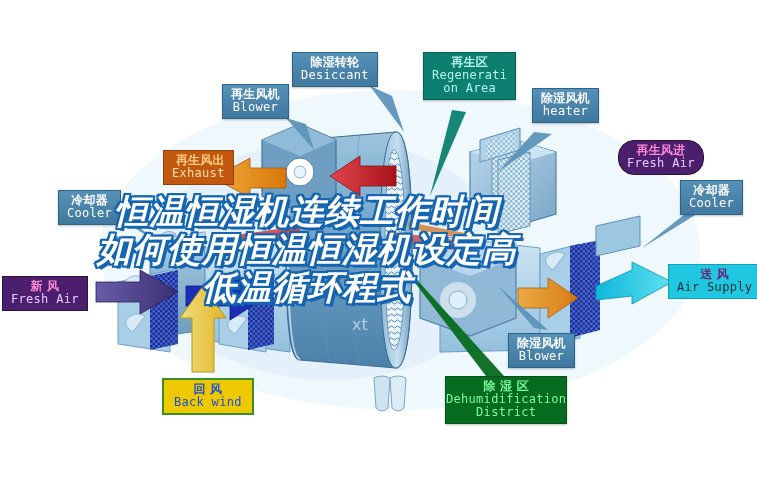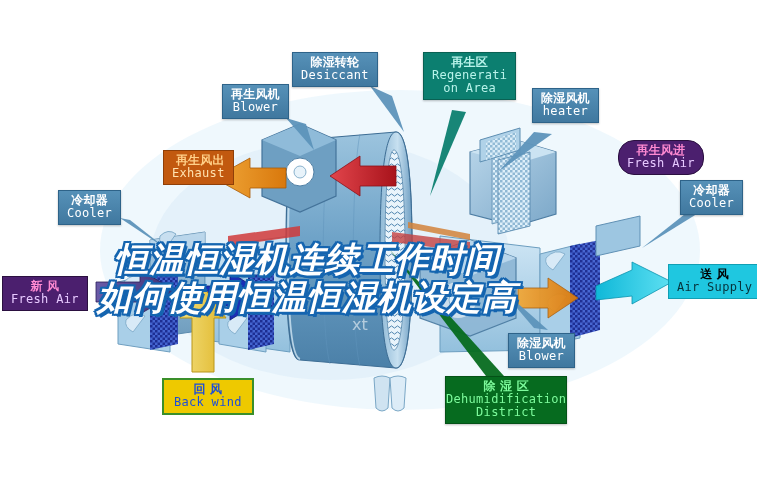--- a/index.html
+++ b/index.html
@@ -95,32 +95,31 @@
     color: #1d4ed8;
     padding: 3px 10px 4px;
   }
   
   .lab-cyan {
     background: #1fc7e0;
     border: 1px solid #119fb4;
     color: #06323a;
     padding: 3px 8px 4px;
   }
-  .lab-cyan .cn { color:#000000; }
+  .lab-cyan .cn { color:#701a75; }
 
   
   #headline {
     position: absolute;
     left: 0;
     top: 192px;
     width: 614px;
     z-index: 80;
     text-align: center;
     pointer-events: none;
-    margin-top: 48px;
   }
   #headline .hl {
     display: block;
     font-family: "DejaVu Sans", sans-serif;
     font-weight: 700;
     font-style: italic;
     font-size: 34px;
     line-height: 38px;
     color: #ffffff;
     letter-spacing: 1px;
@@ -417,15 +416,16 @@
   </div>
 
   <div class="label lab-cyan" style="left:668px; top:264px;">
     <span class="cn">送    风</span>
     <span class="en">Air Supply</span>
   </div>
 
   <div id="headline">
     <span class="hl">恒温恒湿机连续工作时间</span>
     <span class="hl">如何使用恒温恒湿机设定高</span>
+    <span class="hl">低温循环程式</span>
   </div>
 
 </div>
 
 </body></html>

